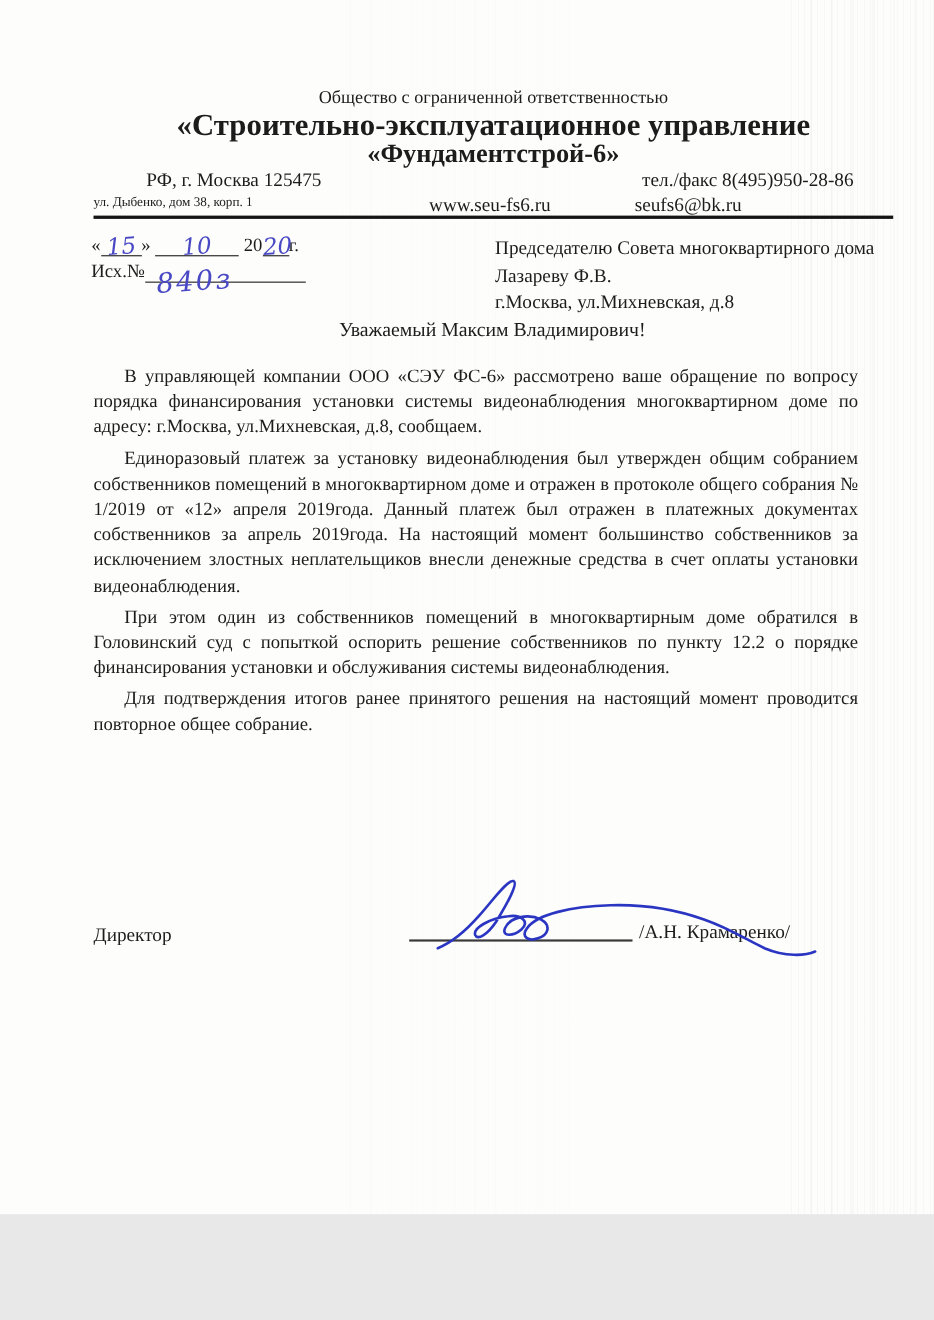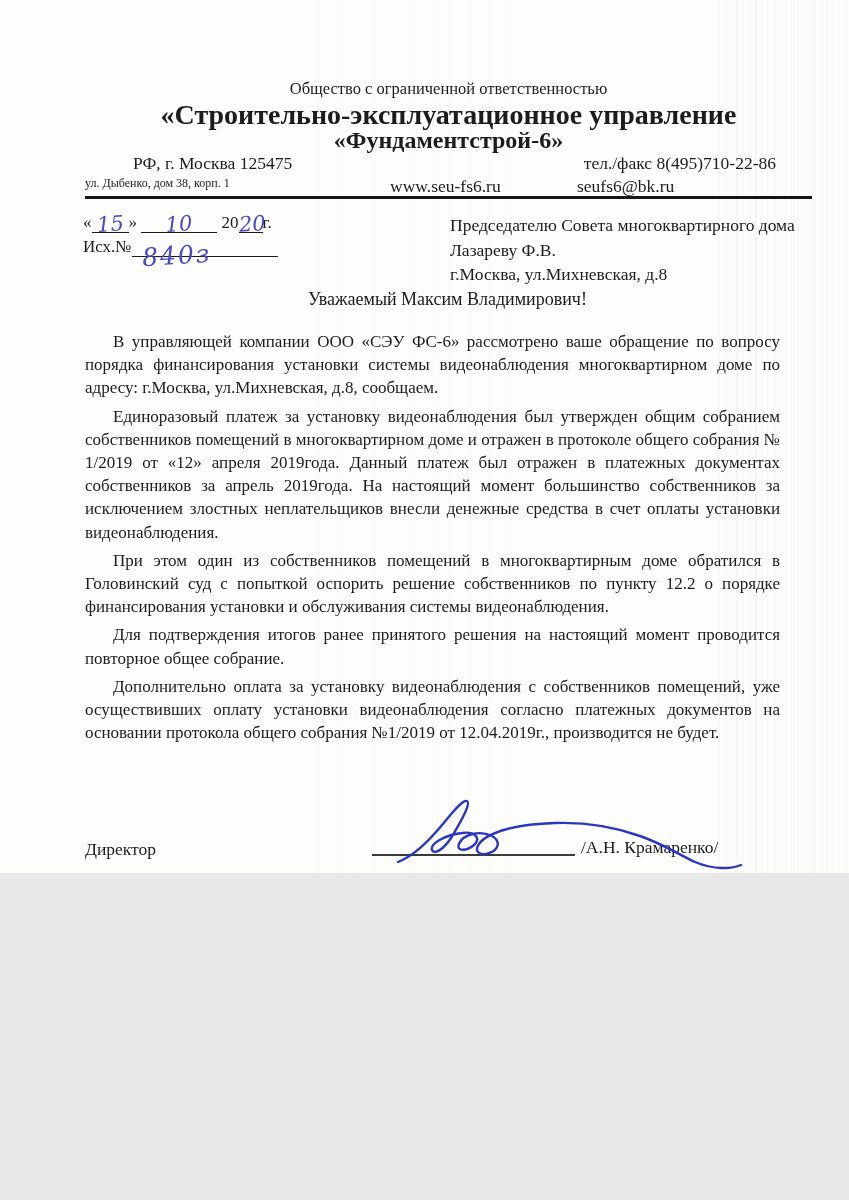--- a/index.html
+++ b/index.html
@@ -1,21 +1,21 @@
 <!DOCTYPE html>
 <html lang="ru"><head>
 <meta charset="utf-8">
 <style>
   html, body {
     margin: 0; padding: 0;
     background: #e8e8e8;
   }
   .page {
     position: relative;
-    width: 849px; height: 873px;
+    width: 849px; height: 1104px;
     margin: 0 auto;
     background: #fdfdfc;
     overflow: hidden;
     font-family: "Liberation Serif", "DejaVu Serif", serif;
     color: #1c1c1c;
   }
   
   .scan-noise {
     position: absolute; top: 0; bottom: 0; pointer-events: none;
     background:
@@ -112,21 +112,21 @@
 <div class="page">
 
   <div class="scan-noise right"></div>
   <div class="scan-noise mid"></div>
 
   <div class="letterhead">
     <div class="org-type">Общество с ограниченной ответственностью</div>
     <div class="org-name1">«Строительно-эксплуатационное управление</div>
     <div class="org-name2">«Фундаментстрой-6»</div>
     <div class="addr1">РФ, г. Москва 125475</div>
-    <div class="phone">тел./факс 8(495)710-22-86</div>
+    <div class="phone">тел./факс 8(495)950-28-86</div>
     <div class="addr2">ул. Дыбенко, дом 38, корп. 1</div>
     <div class="site">www.seu-fs6.ru</div>
     <div class="email">seufs6@bk.ru</div>
     <div class="rule"></div>
   </div>
 
   <div class="ref-block">
     <div class="ref-row">
       <span>«</span><span class="blank" style="width:37px"><span class="hand">15</span></span><span>»</span>
       <span class="blank" style="width:76px"><span class="hand">10</span></span>
@@ -143,21 +143,20 @@
     <div>г.Москва, ул.Михневская, д.8</div>
   </div>
 
   <div class="greeting">Уважаемый Максим Владимирович!</div>
 
   <div class="body-text">
     <p>В управляющей компании ООО «СЭУ ФС-6» рассмотрено ваше обращение по вопросу порядка финансирования установки системы видеонаблюдения  многоквартирном доме  по адресу: г.Москва, ул.Михневская, д.8, сообщаем.</p>
     <p>Единоразовый платеж за установку видеонаблюдения был утвержден общим собранием собственников помещений в многоквартирном доме и отражен в протоколе общего собрания № 1/2019 от «12» апреля 2019года. Данный платеж был отражен в платежных документах собственников за апрель 2019года. На настоящий момент большинство собственников за исключением злостных неплательщиков внесли денежные средства в счет оплаты установки видеонаблюдения.</p>
     <p>При этом один из собственников помещений в многоквартирным доме обратился в Головинский суд с попыткой оспорить решение собственников по пункту 12.2 о порядке финансирования установки и обслуживания системы видеонаблюдения.</p>
     <p>Для подтверждения итогов ранее принятого решения на настоящий момент проводится повторное общее собрание.</p>
-    <p>Дополнительно оплата за установку видеонаблюдения с собственников помещений, уже осуществивших оплату установки видеонаблюдения согласно платежных документов на основании протокола общего собрания №1/2019 от 12.04.2019г., производится не будет.</p>
   </div>
 
   <div class="sig-title">Директор</div>
   <div class="sig-line"></div>
   <div class="sig-name">/А.Н. Крамаренко/</div>
   <svg class="sig-svg" width="400" height="110" viewBox="0 0 400 110">
     <path d="M 28 82
              C 38 78, 52 68, 66 52
              C 80 36, 92 19, 97 21
              C 101 23, 92 40, 81 58

